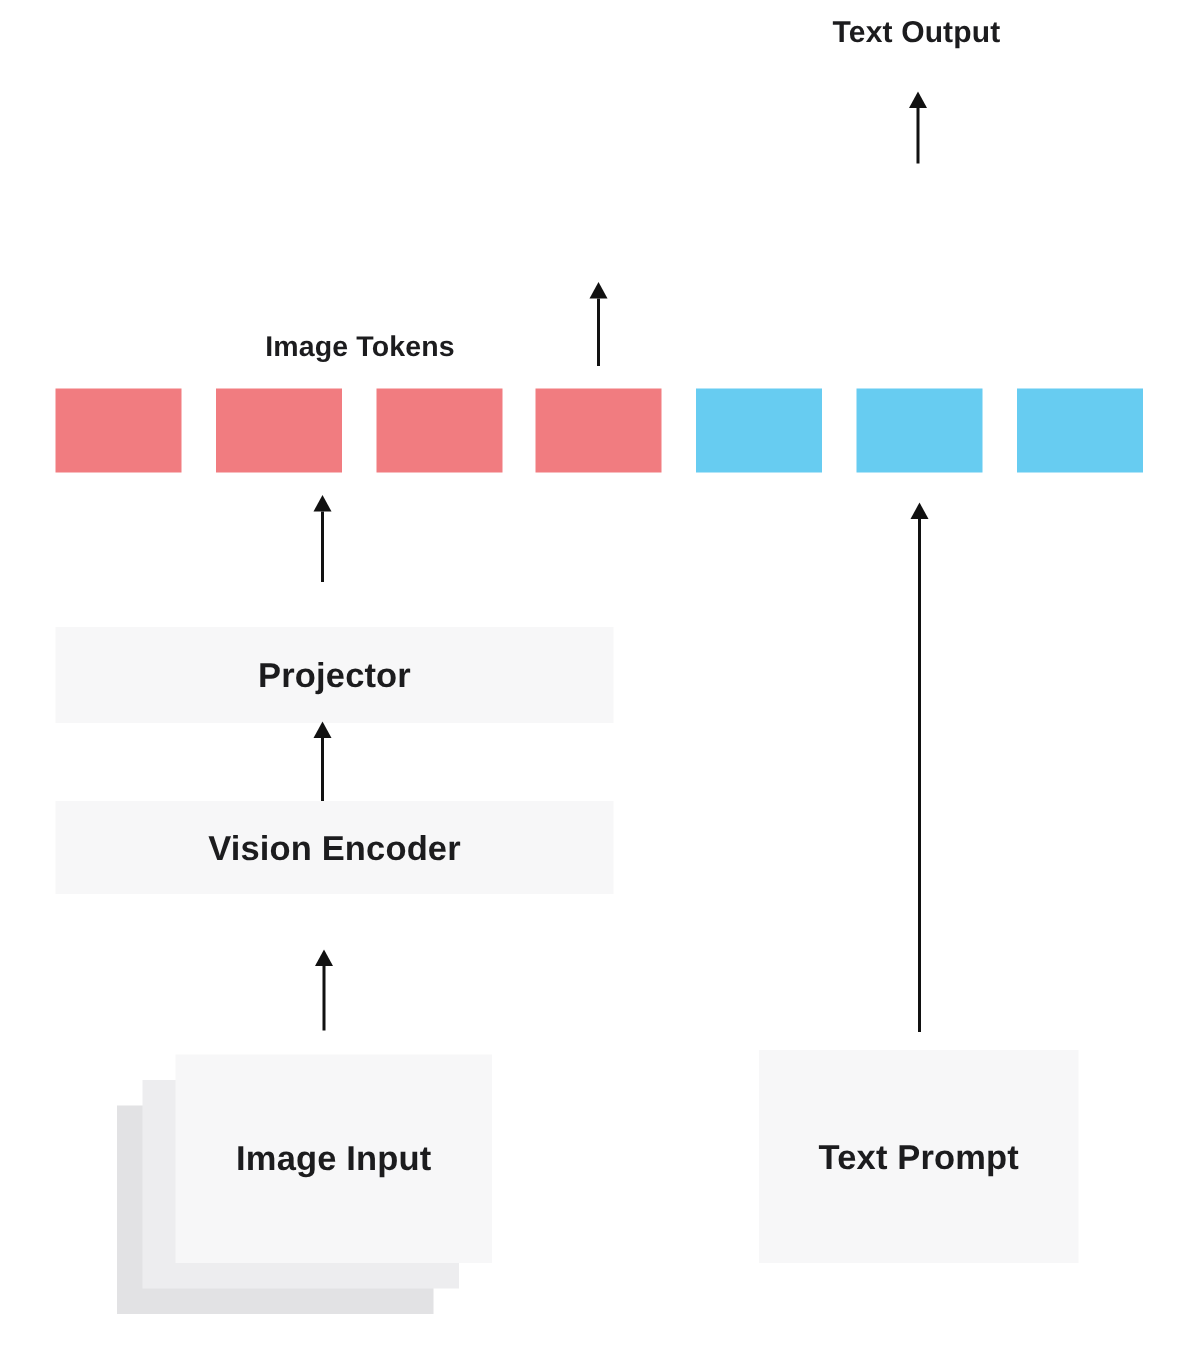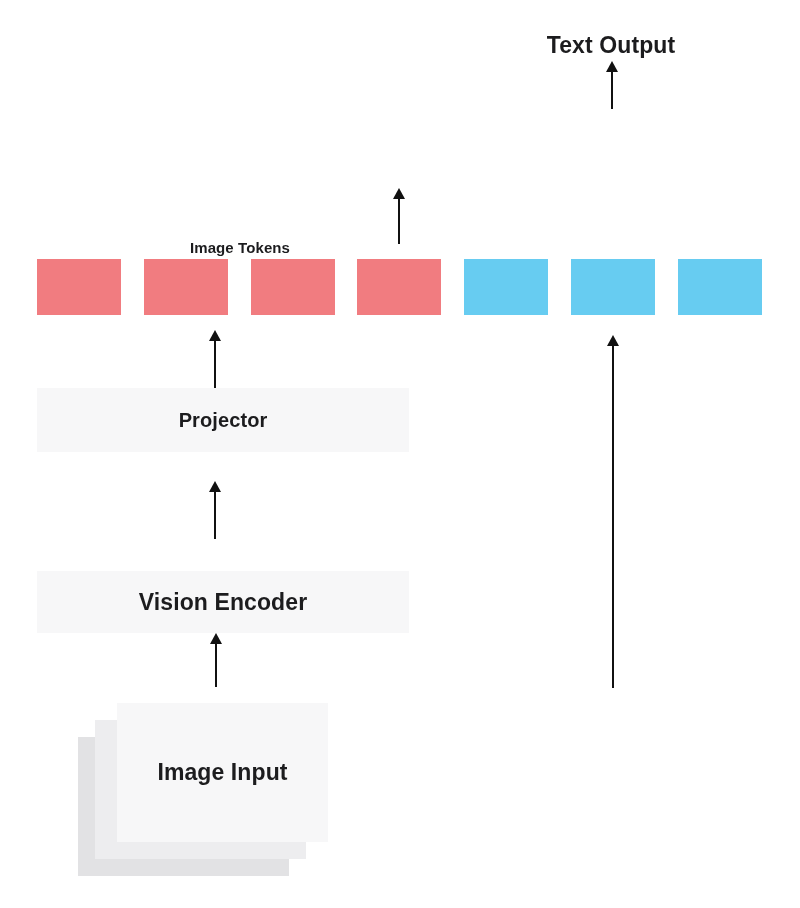--- a/index.html
+++ b/index.html
@@ -55,72 +55,75 @@
     width: 2px;
     flex: 1;
     background: var(--arrow, #111);
   }
 </style>
 </head>
 <body>
 
 <div class="canvas">
 
-  <div class="lbl" style="left:486px; top:32px; width:250px; font-size:23px;">Text Output</div>
+  <div class="lbl" style="left:486px; top:11px; width:250px; font-size:20px;">Text Output</div>
   <div class="arrow" style="left:605px; top:61px; height:48px;">
     <div class="arrow-head"></div>
     <div class="arrow-shaft"></div>
   </div>
 
 
   <div class="arrow" style="left:392px; top:188px; height:56px;">
     <div class="arrow-head"></div>
     <div class="arrow-shaft"></div>
   </div>
 
-  <div class="lbl" style="left:115px; top:239px; width:250px; font-size:15px;">Image Tokens</div>
+  <div class="lbl" style="left:115px; top:221px; width:250px; font-size:19px;">Image Tokens</div>
 
   <div class="token-row">
       <div class="token" style="background: rgb(241, 124, 128);"></div>
       <div class="token" style="background: rgb(241, 124, 128);"></div>
       <div class="token" style="background: rgb(241, 124, 128);"></div>
       <div class="token" style="background: rgb(241, 124, 128);"></div>
       <div class="token" style="background: rgb(103, 204, 241);"></div>
       <div class="token" style="background: rgb(103, 204, 241);"></div>
       <div class="token" style="background: rgb(103, 204, 241);"></div>
     </div>
 
   <div class="arrow" style="left:208px; top:330px; height:58px;">
     <div class="arrow-head"></div>
     <div class="arrow-shaft"></div>
   </div>
 
-  <div class="box" style="left:37px; top:388px; width:372px; height:64px; font-size:20px;">
+  <div class="box" style="left:37px; top:418px; width:372px; height:64px; font-size:23px;">
     <span>Projector</span>
   </div>
 
   <div class="arrow" style="left:208px; top:481px; height:58px;">
     <div class="arrow-head"></div>
     <div class="arrow-shaft"></div>
   </div>
 
-  <div class="box" style="left:37px; top:571px; width:372px; height:62px; font-size:23px;">
+  <div class="box" style="left:37px; top:534px; width:372px; height:62px; font-size:23px;">
     <span>Vision Encoder</span>
   </div>
 
   <div class="arrow" style="left:209px; top:633px; height:54px;">
     <div class="arrow-head"></div>
     <div class="arrow-shaft"></div>
   </div>
 
   <div class="card" style="left:78px; top:737px; background:var(--stack-back);"></div>
   <div class="card" style="left:95px; top:720px; background:var(--stack-mid);"></div>
   <div class="box card" style="left:117px; top:703px; font-size:23px;">
     <span>Image Input</span>
   </div>
 
   <div class="arrow" style="left:606px; top:335px; height:353px;">
     <div class="arrow-head"></div>
     <div class="arrow-shaft"></div>
   </div>
 
+  <div class="box" style="left:506px; top:700px; width:213px; height:142px; font-size:23px;">
+    <span>Text Prompt</span>
+  </div>
 
 </div>
 
 </body></html>

